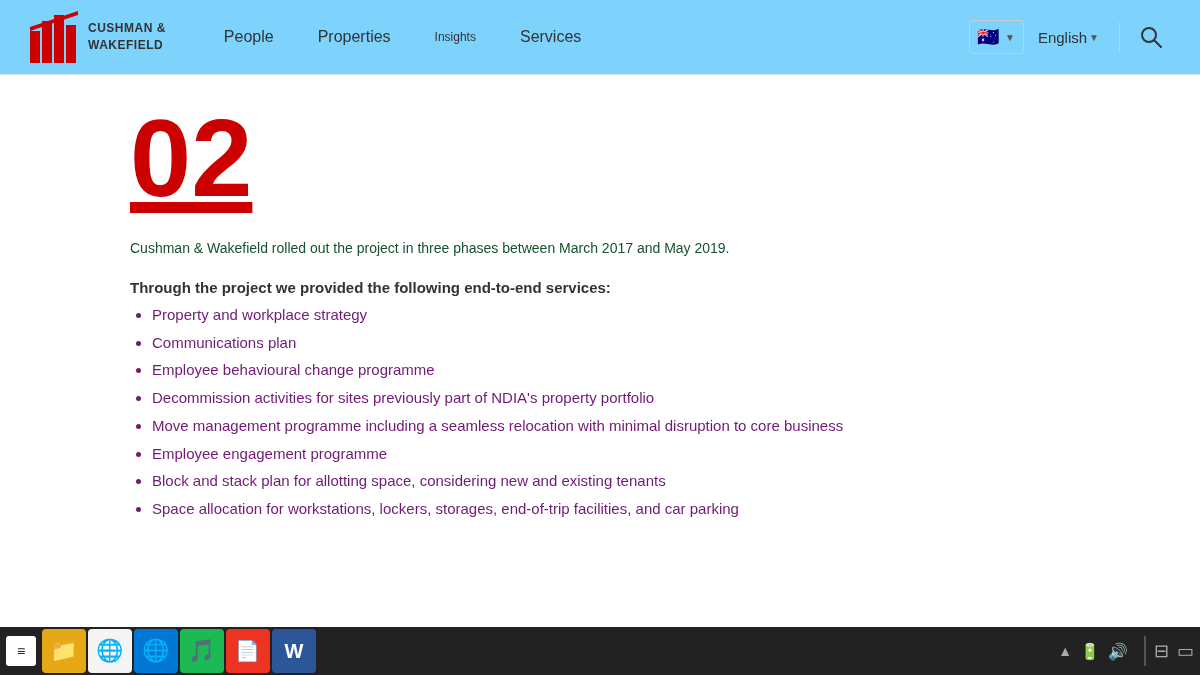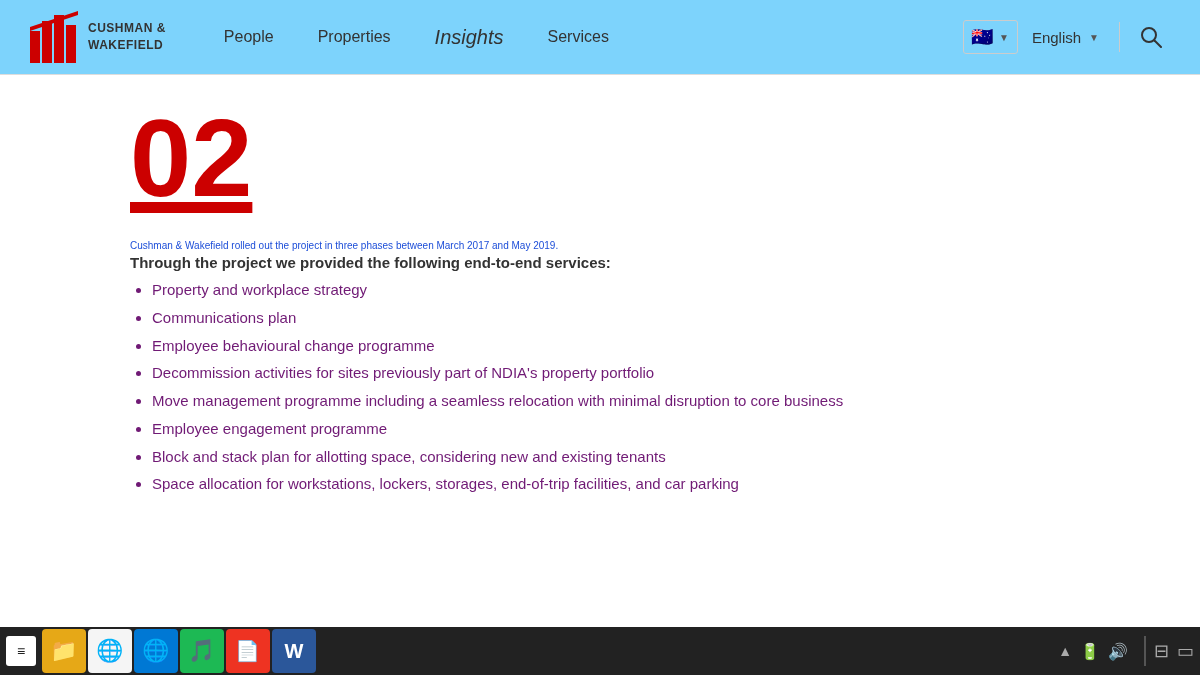--- a/index.html
+++ b/index.html
@@ -23,31 +23,31 @@
     </svg>
     <div style="font-size:12px;font-weight:700;color:#333;line-height:1.4;letter-spacing:0.5px;">
       <div>CUSHMAN &amp;</div>
       <div>WAKEFIELD</div>
     </div>
   </div>
 
   <div style="display:flex;align-items:center;">
     <a style="font-size:16px;color:#333;text-decoration:none;padding:0 22px;height:75px;display:flex;align-items:center;cursor:pointer;">People</a>
     <a style="font-size:16px;color:#333;text-decoration:none;padding:0 22px;height:75px;display:flex;align-items:center;cursor:pointer;">Properties</a>
-    <a style="font-size:20px;color:#333;text-decoration:none;padding:0 22px;height:75px;display:flex;align-items:center;cursor:pointer;font-style:italic;">Insights</a>
+    <a style="font-size:12px;color:#333;text-decoration:none;padding:0 22px;height:75px;display:flex;align-items:center;cursor:pointer;">Insights</a>
     <a style="font-size:16px;color:#333;text-decoration:none;padding:0 22px;height:75px;display:flex;align-items:center;cursor:pointer;">Services</a>
   </div>
 
   <div style="display:flex;align-items:center;gap:6px;margin-left:auto;">
 
     <div style="display:flex;align-items:center;gap:5px;cursor:pointer;border:1px solid #ccc;border-radius:3px;padding:5px 8px;">
       <span style="font-size:18px;">🇦🇺</span>
       <span style="font-size:10px;color:#555;">▼</span>
     </div>
-    <div style="display:flex;align-items:center;gap:8px;cursor:pointer;font-size:15px;color:#333;padding:5px 8px;text-align:center;">
+    <div style="display:flex;align-items:center;gap:2px;cursor:pointer;font-size:15px;color:#333;padding:5px 8px;text-align:center;">
       <span>English</span>
       <span style="font-size:10px;color:#555;">▼</span>
     </div>
 
     <div style="width:1px;height:30px;background:#ccc;margin:0 6px;"></div>
 
     <div style="cursor:pointer;padding:6px 8px;display:flex;align-items:center;">
       <svg width="22" height="22" viewBox="0 0 22 22" fill="none">
         <circle cx="9" cy="9" r="7" stroke="#333" stroke-width="2"></circle>
         <line x1="14.5" y1="14.5" x2="21" y2="21" stroke="#333" stroke-width="2" stroke-linecap="round"></line>
@@ -55,21 +55,21 @@
     </div>
   </div>
 </nav>
 
 <main style="padding:28px 30px 20px 130px;background:#fff;">
 
   <div style="display:flex;align-items:center;margin-bottom:24px;">
     <span style="font-size:110px;font-weight:700;color:#c00;line-height:1;margin-right:28px;font-family:Arial,sans-serif;text-decoration:underline;">02</span>
   </div>
 
-  <p style="font-size:10px;color:#1d4ed8;line-height:1.7;max-width:900px;">Cushman &amp; Wakefield rolled out the project in three phases between March 2017 and May 2019.</p>
+  <p style="font-size:14px;color:#14532d;line-height:1.7;margin-bottom:18px;max-width:900px;">Cushman &amp; Wakefield rolled out the project in three phases between March 2017 and May 2019.</p>
 
   <p style="font-weight:700;font-size:15px;color:#333;margin-bottom:5px;max-width:900px;">Through the project we provided the following end-to-end services:</p>
 
   <ul style="list-style:disc;padding-left:22px;color:#701a75;font-size:15px;line-height:1.85;max-width:900px;">
     <li>Property and workplace strategy</li>
     <li>Communications plan</li>
     <li>Employee behavioural change programme</li>
     <li>Decommission activities for sites previously part of NDIA's property portfolio</li>
     <li>Move management programme including a seamless relocation with minimal disruption to core business</li>
     <li>Employee engagement programme</li>

